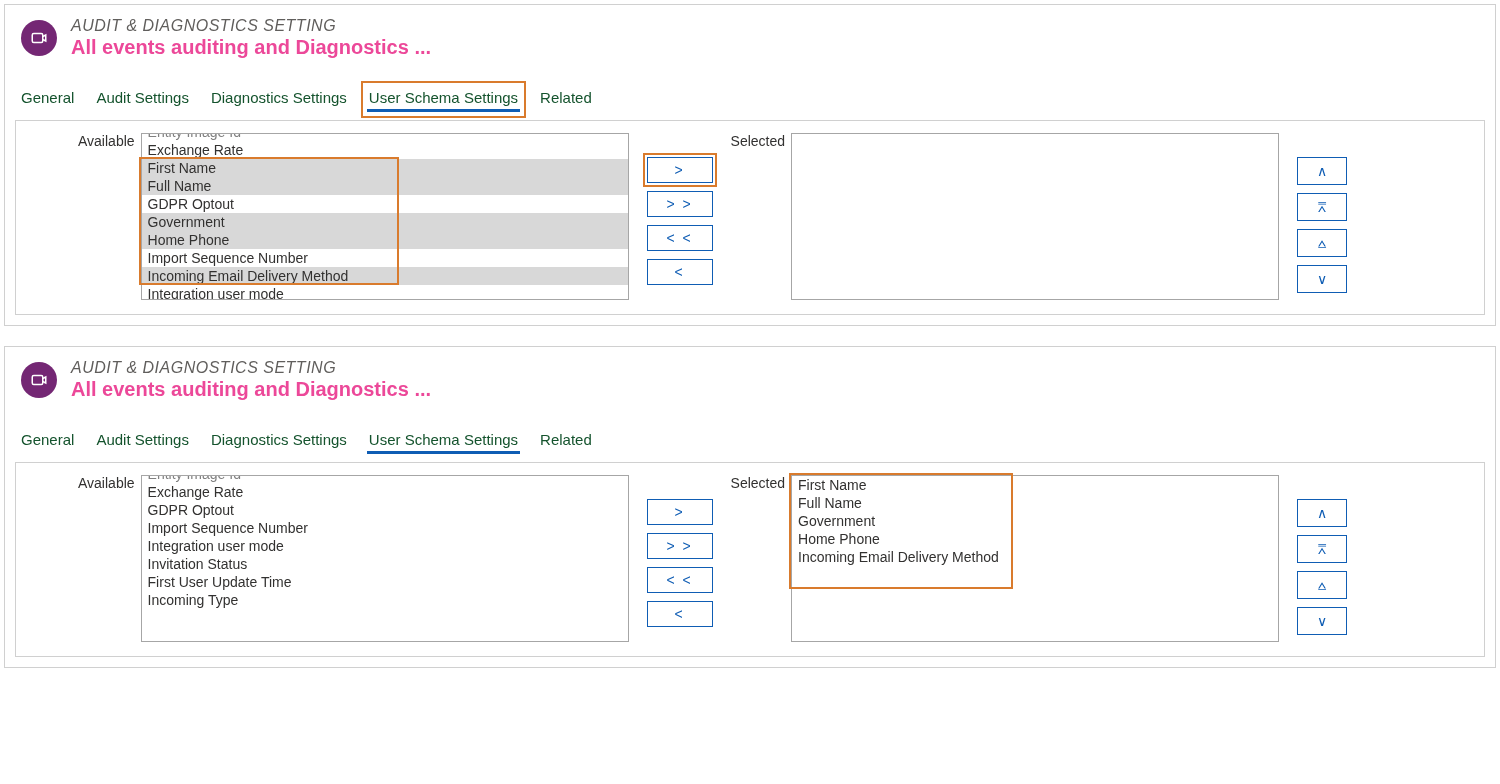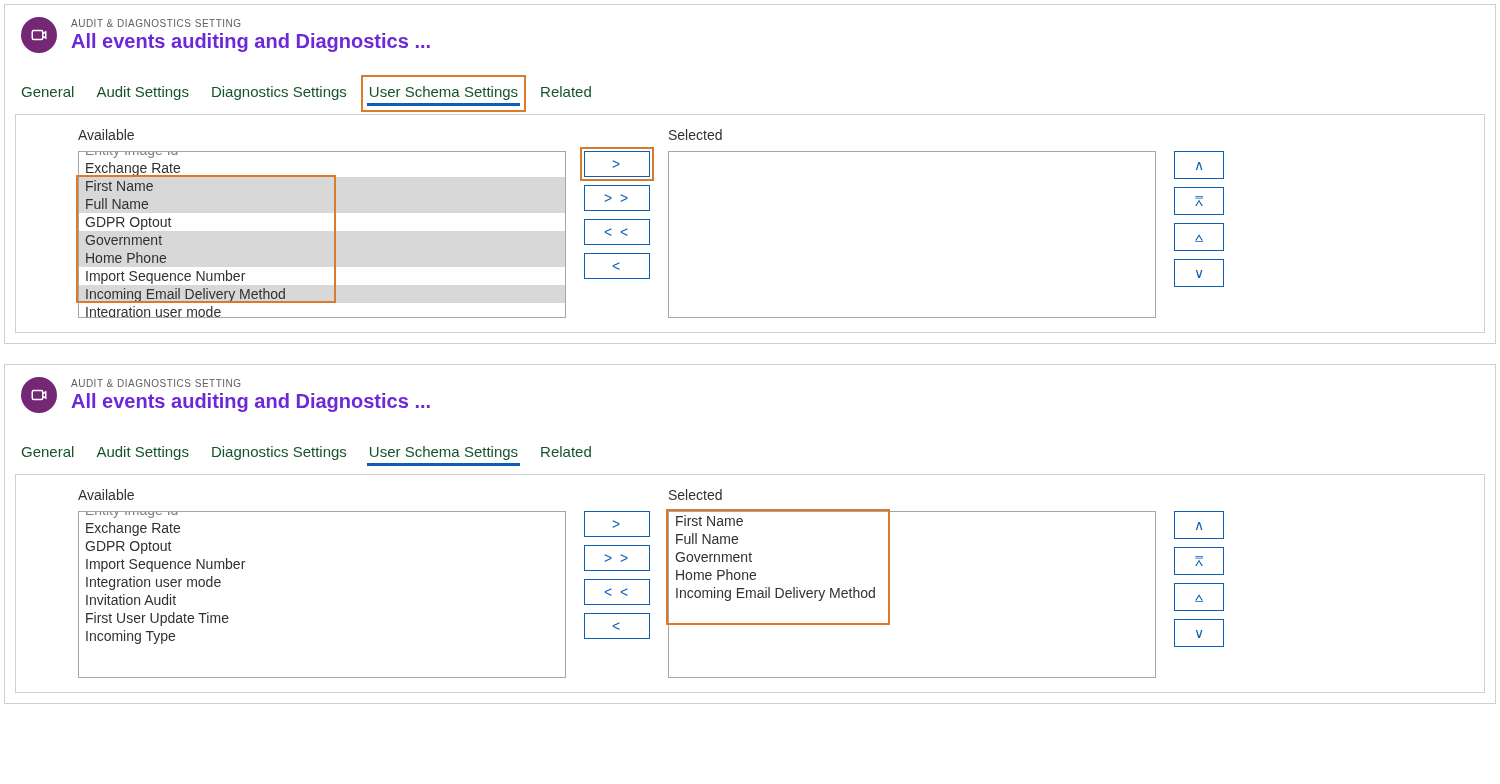--- a/index.html
+++ b/index.html
@@ -34,28 +34,29 @@
     justify-content: center;
     color: #fff;
     flex-shrink: 0;
   }
   .header-text {
     display: flex;
     flex-direction: column;
     gap: 0;
   }
   .breadcrumb {
-    font-size: 10px;
+    font-size: 16px;
     color: #605e5c;
     letter-spacing: .5px;
+    font-style: italic;
   }
   .page-title {
     font-size: 20px;
     font-weight: 600;
-    color: #6d28d9;
+    color: #ec4899;
     line-height: 1.2;
   }
   .tabs {
     display: flex;
     gap: 18px;
     padding: 10px 14px 0;
     margin-top: 12px;
     align-items: flex-end;
   }
   .tab {
@@ -87,21 +88,21 @@
     margin: 8px 10px 10px;
     padding: 12px 18px 14px 62px;
   }
   .picker {
     display: flex;
     gap: 18px;
     align-items: flex-start;
   }
   .col {
     display: flex;
-    flex-direction: column;
+    flex-direction: row;
     gap: 6px;
   }
   .col-label {
     font-size: 14px;
     color: #323130;
     font-weight: 400;
     margin-bottom: 2px;
   }
   .listbox-wrap {
     position: relative;
@@ -280,21 +281,21 @@
   <div class="content-frame">
     <div class="picker">
       <div class="col">
         <div class="col-label">Available</div>
         <div class="listbox" id="p2-available">
             <div class="item cut-top">Entity Image Id</div>
             <div class="item">Exchange Rate</div>
             <div class="item">GDPR Optout</div>
             <div class="item">Import Sequence Number</div>
             <div class="item">Integration user mode</div>
-            <div class="item">Invitation Audit</div>
+            <div class="item">Invitation Status</div>
             <div class="item">First User Update Time</div>
             <div class="item">Incoming Type</div>
           </div>
       </div>
       <div class="btn-col">
         <button class="pbtn">&gt;</button>
         <button class="pbtn">&gt; &gt;</button>
         <button class="pbtn">&lt; &lt;</button>
         <button class="pbtn">&lt;</button>
       </div>

